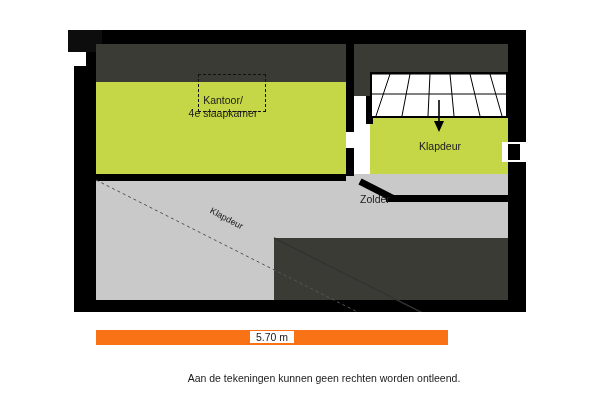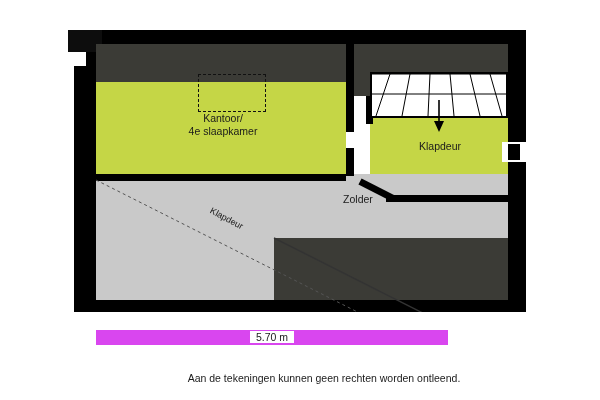--- a/index.html
+++ b/index.html
@@ -198,23 +198,23 @@
   
   .lbl {
     position: absolute;
     font-size: 10.5px;
     color: #1a1a1a;
     text-align: center;
     font-weight: normal;
     white-space: pre-line;
     line-height: 13px;
   }
-  .lbl-office { left: 90px; top: 90px; width: 130px; }
+  .lbl-office { left: 90px; top: 72px; width: 130px; }
   .lbl-overloop { left: 320px; top: 118px; width: 104px; }
-  .lbl-zolder { left: 245px; top: 171px; width: 90px; }
+  .lbl-zolder { left: 262px; top: 171px; width: 90px; }
   .lbl-klapdeur {
     left: 135px;
     top: 177px;
     width: 60px;
     font-size: 9px;
     transform: rotate(28deg);
     transform-origin: left top;
     color: #1a1a1a;
   }
 
@@ -244,21 +244,21 @@
   .dim-cap.l { left: 0; }
   .dim-cap.r { right: 0; }
   .dim-text {
     position: absolute;
     left: 0;
     top: 0;
     width: 352px;
     text-align: center;
     font-size: 10.5px;
     color: #1a1a1a;
-    background: #d946ef;
+    background: #f97316;
     line-height: 15px;
   }
   .dim-text span {
     background: #ffffff;
     padding: 0 6px;
   }
 
   
   .footer {
     position: absolute;

